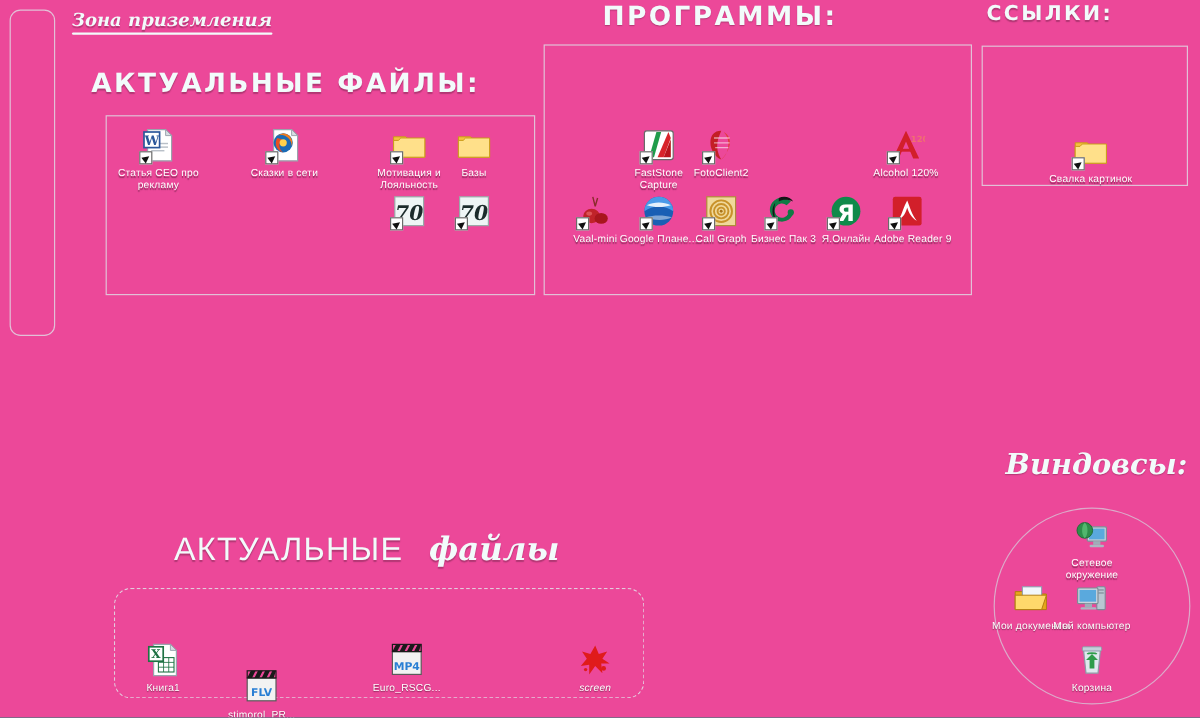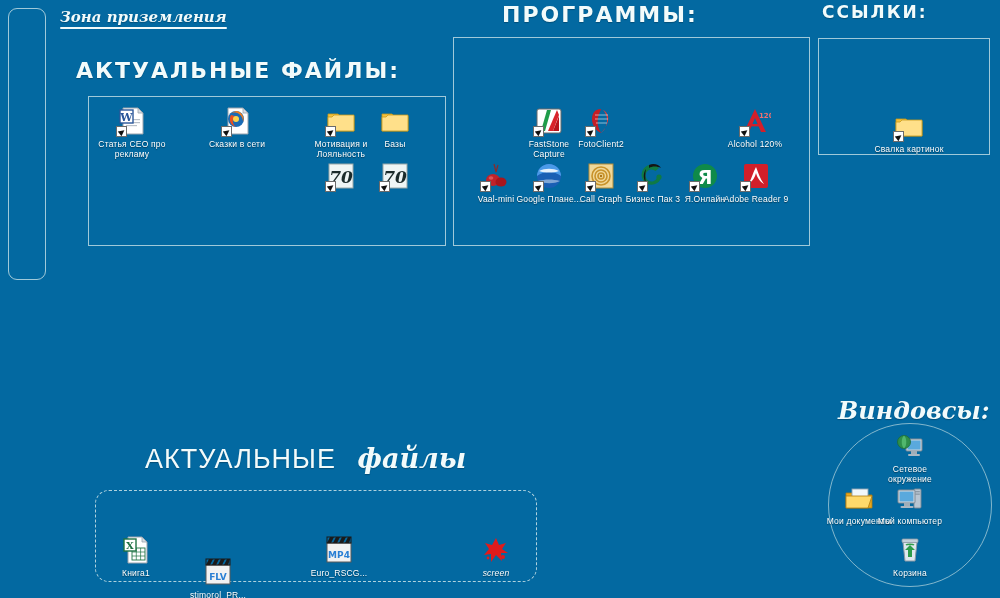--- a/index.html
+++ b/index.html
@@ -123,21 +123,21 @@
     height: 0;
     border-left: 6px solid #111;
     border-top: 3px solid transparent;
     border-bottom: 3px solid transparent;
     transform: rotate(-38deg);
   }
 </style>
 </head>
 <body style="background: rgb(61, 129, 128);">
 
-<div id="desktop" style="background: #0369a1;">
+<div id="desktop" style="background: #ec4899;">
 
   <div class="frame rounded-tall" style="left:8px; top:8px; width:38px; height:272px;"></div>
 
   <div class="heading script" style="left:60px; top:8px; font-size:15px;">
     <span>Зона приземления</span>
     <span class="underline"></span>
   </div>
 
   <div class="heading block-caps" style="left:76px; top:58px; font-size:22px;">АКТУАЛЬНЫЕ  ФАЙЛЫ:</div>
 
@@ -315,21 +315,21 @@
     <span class="glyph">
       <svg viewBox="0 0 32 32">
         <circle cx="16" cy="16" r="12" fill="#0f8a4a"></circle>
         <text x="16" y="24" font-family="DejaVu Sans, sans-serif" font-size="19" font-weight="bold" fill="#ffffff" text-anchor="middle">Я</text>
       </svg>
       <span class="shortcut-arrow"></span>
     </span>
     <span class="label">Я.Онлайн</span>
   </div>
 
-  <div class="icon" style="left:719px; top:160px;">
+  <div class="icon" style="left:719px; top:160px;text-align:right;">
     <span class="glyph">
       <svg viewBox="0 0 32 32">
         <rect x="4" y="4" width="24" height="24" rx="2" fill="#d21f2a"></rect>
         <path d="M16 7 C13 12 12 18 9 23 C13 21 15 17 16 13 C17 17 20 22 24 24 C20 19 18 12 16 7 Z" fill="#ffffff"></path>
       </svg>
       <span class="shortcut-arrow"></span>
     </span>
     <span class="label">Adobe Reader 9</span>
   </div>
 
@@ -397,21 +397,21 @@
     <span class="glyph">
       <svg viewBox="0 0 32 32">
         <path d="M16 4 L19 11 L26 9 L22 15 L28 19 L21 19 L22 27 L16 21 L11 28 L11 20 L4 21 L9 15 L5 9 L12 11 Z" fill="#e01b1b"></path>
         <circle cx="23" cy="23" r="2" fill="#e01b1b"></circle>
         <circle cx="8" cy="24" r="1.4" fill="#e01b1b"></circle>
       </svg>
     </span>
     <span class="label">screen</span>
   </div>
 
-  <div class="heading script" style="left:838px; top:372px; font-size:24px;margin-top:24px;">Виндовсы:</div>
+  <div class="heading script" style="left:838px; top:372px; font-size:24px;">Виндовсы:</div>
 
   <div class="circle-zone" style="left:828px; top:423px; width:164px; height:164px;"></div>
 
   <div class="icon" style="left:873px; top:430px;">
     <span class="glyph">
       <svg viewBox="0 0 32 32">
         <rect x="12" y="9" width="16" height="12" rx="1" fill="#c9d4dd" stroke="#7d8a96" stroke-width="1"></rect>
         <rect x="13.5" y="10.5" width="13" height="9" fill="#5aa9dd"></rect>
         <rect x="17" y="21" width="6" height="3" fill="#9fadb8"></rect>
         <rect x="14" y="24" width="12" height="2" rx="1" fill="#aab7c2"></rect>

